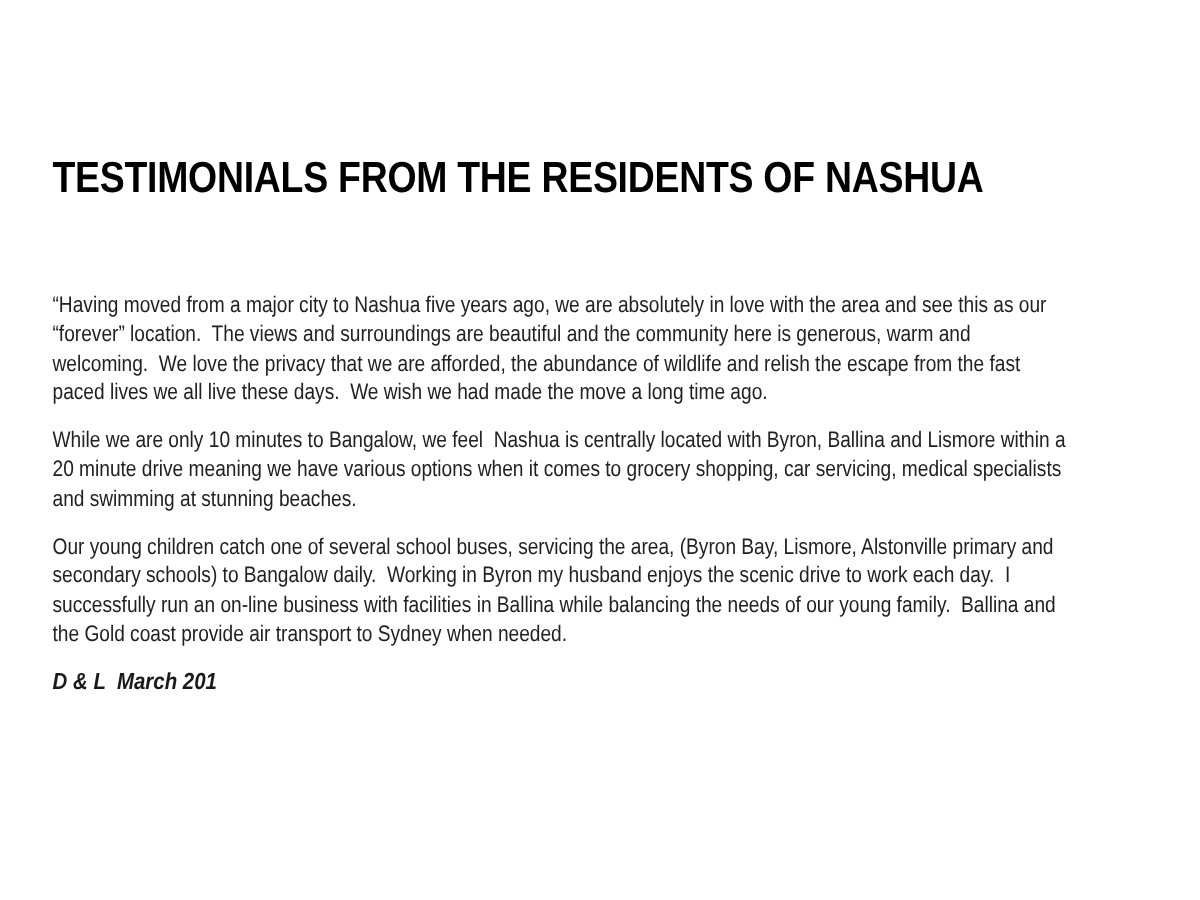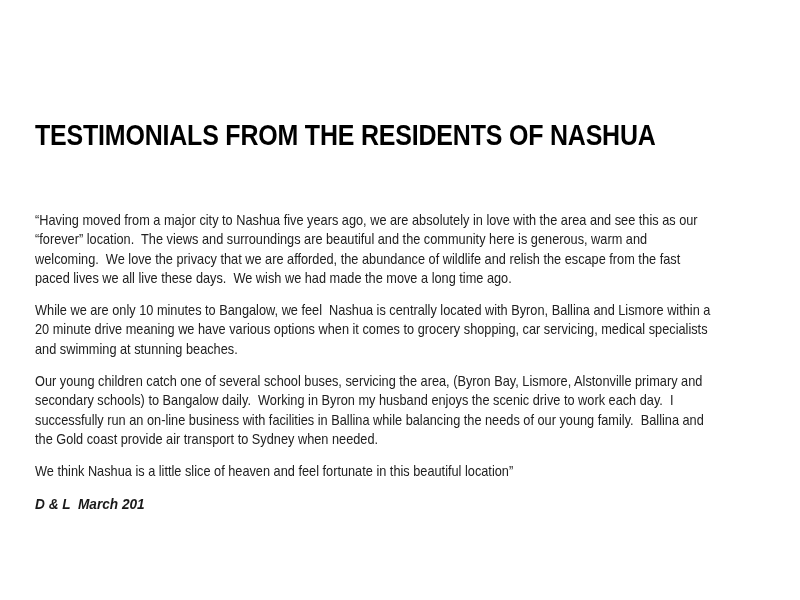--- a/index.html
+++ b/index.html
@@ -14,21 +14,20 @@
     background: var(--bg);
     font-family: "Liberation Sans", sans-serif;
     overflow: hidden;
   }
   .slide {
     position: relative;
     width: 800px;
     height: 540px;
     background: var(--bg);
     overflow: hidden;
-    margin-top: 16px;
   }
   .slide-title {
     position: absolute;
     left: 35px;
     top: 103px;
     font-size: 29px;
     font-weight: bold;
     color: var(--title-color);
     white-space: pre;
     letter-spacing: -0.2px;
@@ -83,20 +82,17 @@
       <div class="line">and swimming at stunning beaches.</div>
     </div>
 
     <div class="para">
       <div class="line">Our young children catch one of several school buses, servicing the area, (Byron Bay, Lismore, Alstonville primary and</div>
       <div class="line">secondary schools) to Bangalow daily.  Working in Byron my husband enjoys the scenic drive to work each day.  I</div>
       <div class="line">successfully run an on-line business with facilities in Ballina while balancing the needs of our young family.  Ballina and</div>
       <div class="line">the Gold coast provide air transport to Sydney when needed.</div>
     </div>
 
-    <div class="para">
-      <div class="line">We think Nashua is a little slice of heaven and feel fortunate in this beautiful location”</div>
-    </div>
 
     <div class="signature">D &amp; L  March 201</div>
 
   </div>
 </div>
 
 </body></html>

